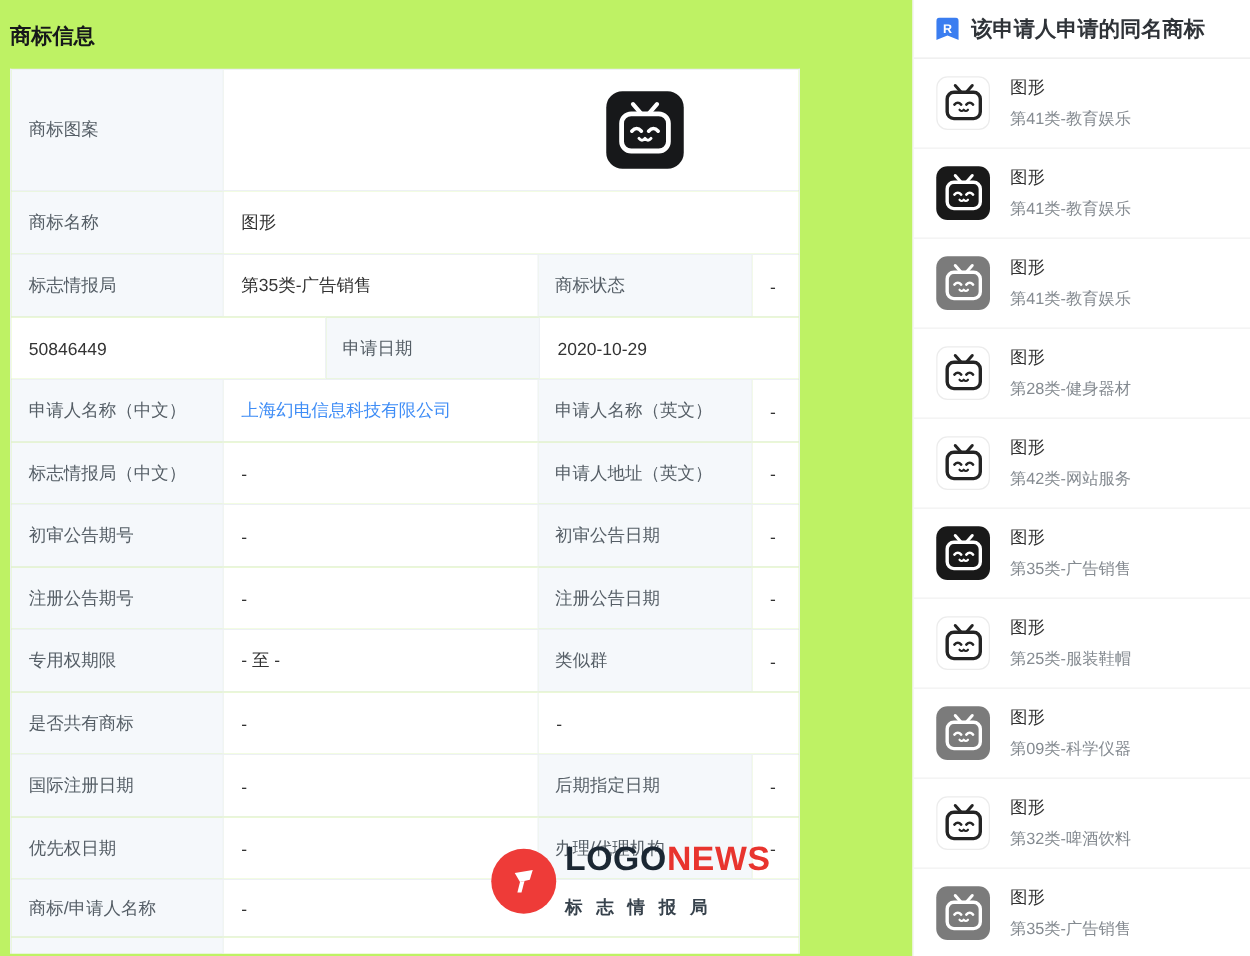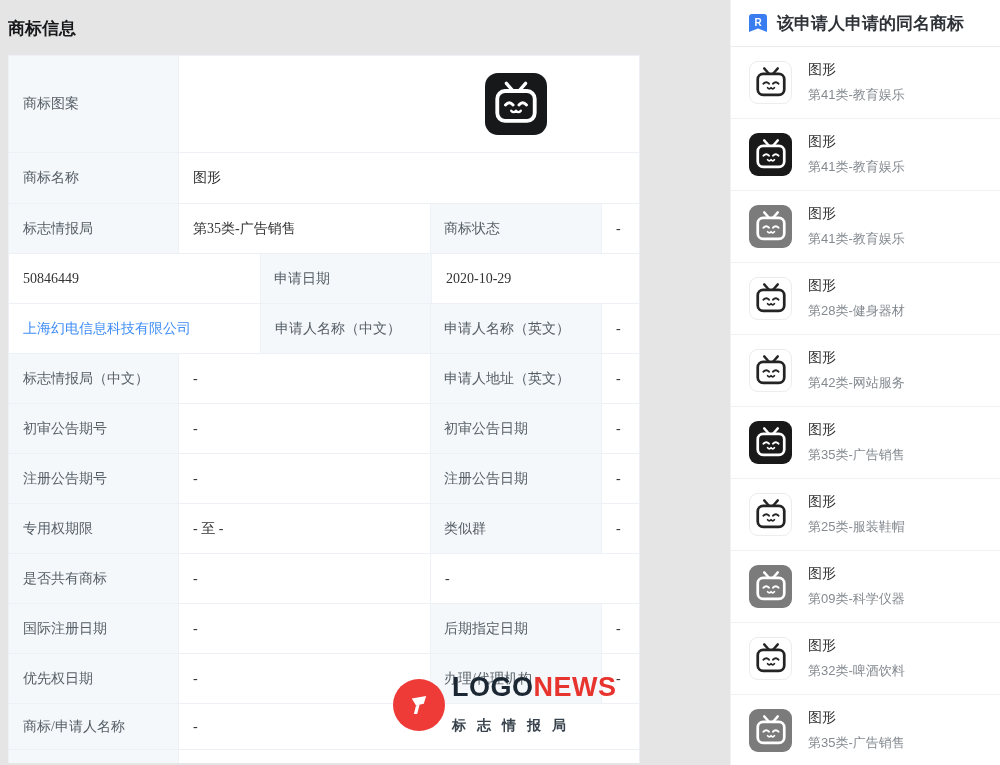--- a/index.html
+++ b/index.html
@@ -1,23 +1,23 @@
 <!DOCTYPE html>
 <html><head>
 <meta charset="utf-8">
 <style>
   * { margin:0; padding:0; box-sizing:border-box; }
   html,body { width:1000px; height:765px; background:#fff;
     font-family:"Liberation Sans","DejaVu Sans",sans-serif; }
-  .page { position:relative; width:1000px; height:765px; overflow:hidden; background:#e5e5e5; }
+  .page { position:relative; width:1000px; height:765px; overflow:hidden; background:#bef264; }
 
   
   .page-title { position:absolute; left:8px; top:17px; font-size:17px; font-weight:700; color:#16181a; }
 
-  .tm-table { position:absolute; left:8px; top:55px; width:632px; border:1px solid #edf0f4; border-bottom:none;font-family:Liberation Serif, serif; }
+  .tm-table { position:absolute; left:8px; top:55px; width:632px; border:1px solid #edf0f4; border-bottom:none; }
   .trow { display:flex; border-bottom:1px solid #edf0f4; }
   .cell { display:flex; align-items:center; font-size:14px; overflow:hidden; white-space:nowrap; }
   .label { background:#f5f8fb; color:#555e66; }
   .value { background:#fff; color:#333; }
   .c1 { width:170px; padding-left:14px; border-right:1px solid #eef1f5; }
   .c2 { width:252px; padding-left:14px; border-right:1px solid #eef1f5; }
   .c3 { width:171px; padding-left:13px; border-right:1px solid #eef1f5; }
   .c4 { flex:1; padding-left:14px; }
   .cspan { flex:1; padding-left:14px; border-right:none; }
   .h50 { height:50px; }
@@ -106,22 +106,22 @@
       <div class="cell value c4">-</div>
     </div>
 
     <div class="trow h50">
       <div class="cell value c2">50846449</div>
       <div class="cell label c3">申请日期</div>
       <div class="cell value c4">2020-10-29</div>
     </div>
 
     <div class="trow h50">
+      <div class="cell label c1">申请人名称（中文）</div>
       <div class="cell value c2 link">上海幻电信息科技有限公司</div>
-      <div class="cell label c1">申请人名称（中文）</div>
       <div class="cell label c3">申请人名称（英文）</div>
       <div class="cell value c4">-</div>
     </div>
 
     <div class="trow h50">
       <div class="cell label c1">标志情报局（中文）</div>
       <div class="cell value c2">-</div>
       <div class="cell label c3">申请人地址（英文）</div>
       <div class="cell value c4">-</div>
     </div>

